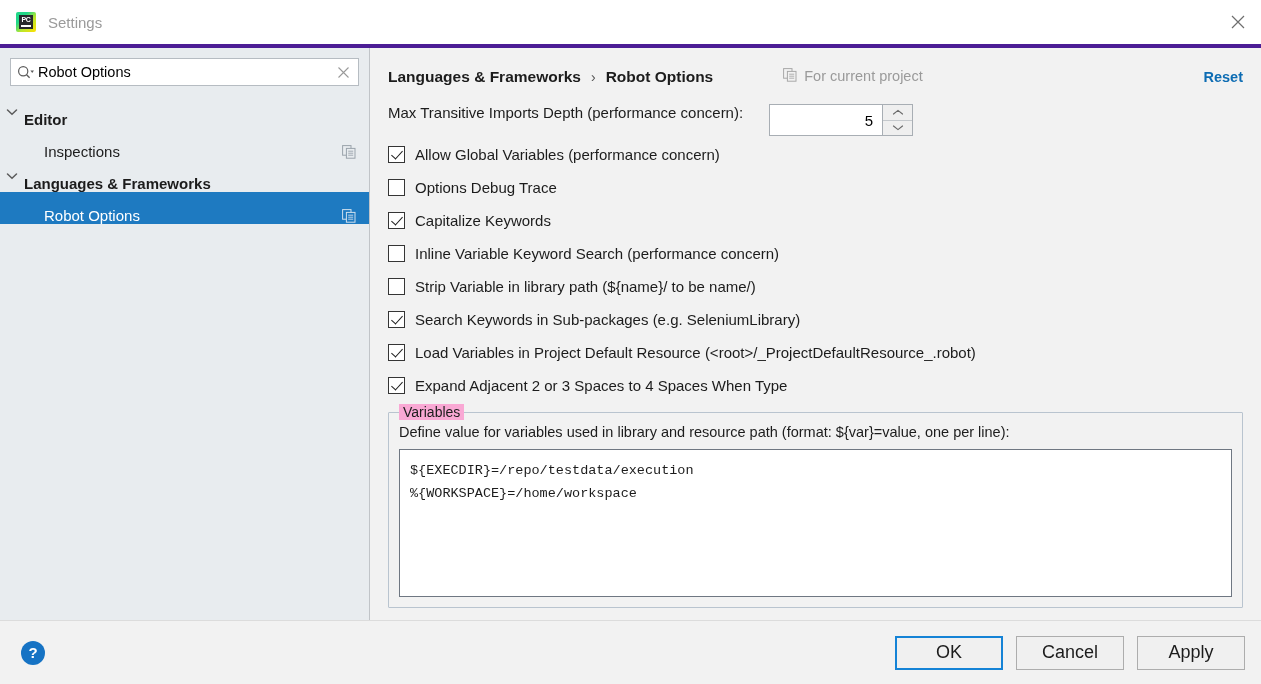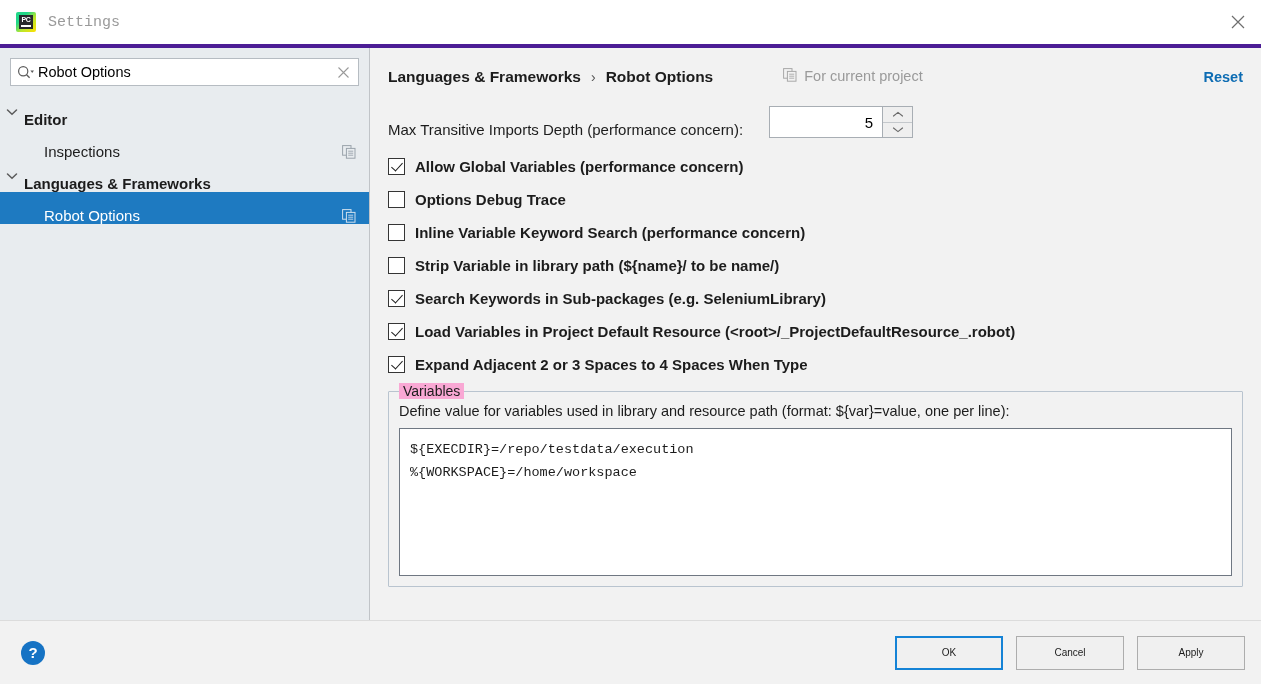--- a/index.html
+++ b/index.html
@@ -58,21 +58,20 @@
     content: "";
     position: absolute;
     left: 2px; bottom: 2px;
     width: 10px; height: 2px;
     background: #ffffff;
   }
   .title-text {
     margin-left: 12px;
     font-size: 15px;
     color: #9a9a9a;
-    font-family: Liberation Mono, monospace;
   }
   .titlebar-close {
     position: absolute;
     right: 0; top: 0;
     width: 46px; height: 44px;
     display: flex; align-items: center; justify-content: center;
     cursor: default;
   }
   .titlebar-close svg { display: block; }
 
@@ -179,22 +178,21 @@
     gap: 7px;
   }
   .for-project-text { font-size: 14.5px; color: #9a9a9a; white-space: nowrap; }
   .reset-link {
     margin-left: auto;
     font-size: 14.5px; font-weight: bold; color: #0d6cb3;
     cursor: default; white-space: nowrap;
   }
 
   .depth-row {
-    display: flex; align-items: flex-end;
-    margin-bottom: 12px;
+    display: flex; align-items: flex-start;
     height: 34px;
   }
   .depth-label { font-size: 15px; color: #1c1c1c; white-space: nowrap; }
   .spinner {
     margin-left: 26px;
     display: flex; align-items: stretch;
     height: 32px;
     border: 1px solid #a8aeb4;
     background: #ffffff;
   }
@@ -219,21 +217,20 @@
     cursor: default;
   }
   .spin-btn + .spin-btn { border-top: 1px solid #c4c8cc; }
 
   
   .check-list { display: flex; flex-direction: column; }
   .check-row {
     display: flex; align-items: center;
     height: 33px;
     cursor: default;
-    font-weight: bold;
   }
   .cbox {
     width: 17px; height: 17px;
     border: 1.6px solid #353535;
     background: #ffffff;
     margin-right: 10px;
     flex-shrink: 0;
     position: relative;
     display: block;
   }
@@ -304,21 +301,21 @@
     display: flex; align-items: center; justify-content: center;
     cursor: default;
     margin-left: 5px;
     font-family: "Liberation Sans", sans-serif;
   }
   .btn-group { margin-left: auto; display: flex; gap: 13px; }
   .btn {
     min-width: 108px; height: 34px;
     background: #f0f0f0;
     border: 1px solid #adadad;
-    font-size: 10px; color: #1c1c1c;
+    font-size: 18px; color: #1c1c1c;
     display: flex; align-items: center; justify-content: center;
     cursor: default;
     font-family: "Liberation Sans", sans-serif;
     padding: 8px 14px;
   }
   .btn.default {
     border: 2px solid #1583d6;
     background: #f0f0f0;
   }
 </style>
@@ -454,20 +451,24 @@
         <div class="check-row">
           <span class="cbox checked"></span>
           <span class="check-label">Allow Global Variables (performance concern)</span>
         </div>
 
         <div class="check-row">
           <span class="cbox"></span>
           <span class="check-label">Options Debug Trace</span>
         </div>
 
+        <div class="check-row">
+          <span class="cbox checked"></span>
+          <span class="check-label">Capitalize Keywords</span>
+        </div>
 
         <div class="check-row">
           <span class="cbox"></span>
           <span class="check-label">Inline Variable Keyword Search (performance concern)</span>
         </div>
 
         <div class="check-row">
           <span class="cbox"></span>
           <span class="check-label">Strip Variable in library path (${name}/ to be name/)</span>
         </div>

